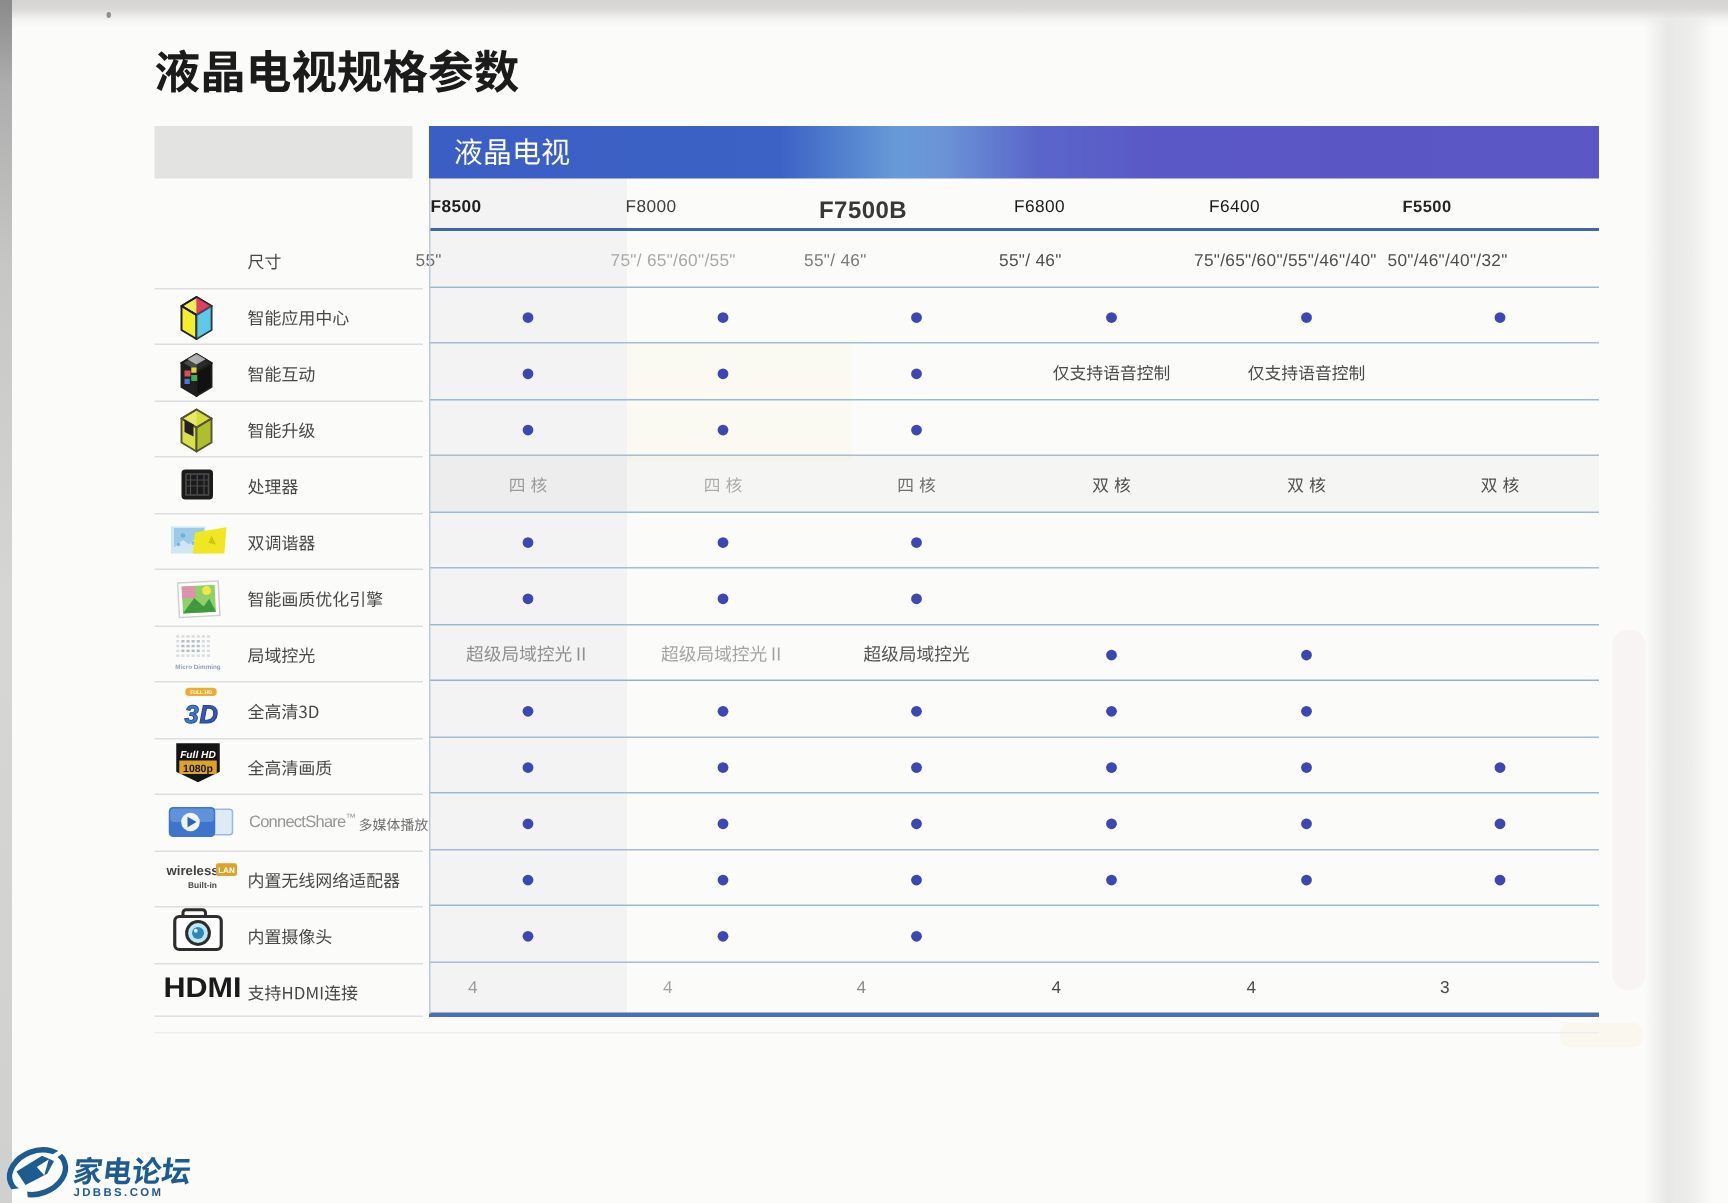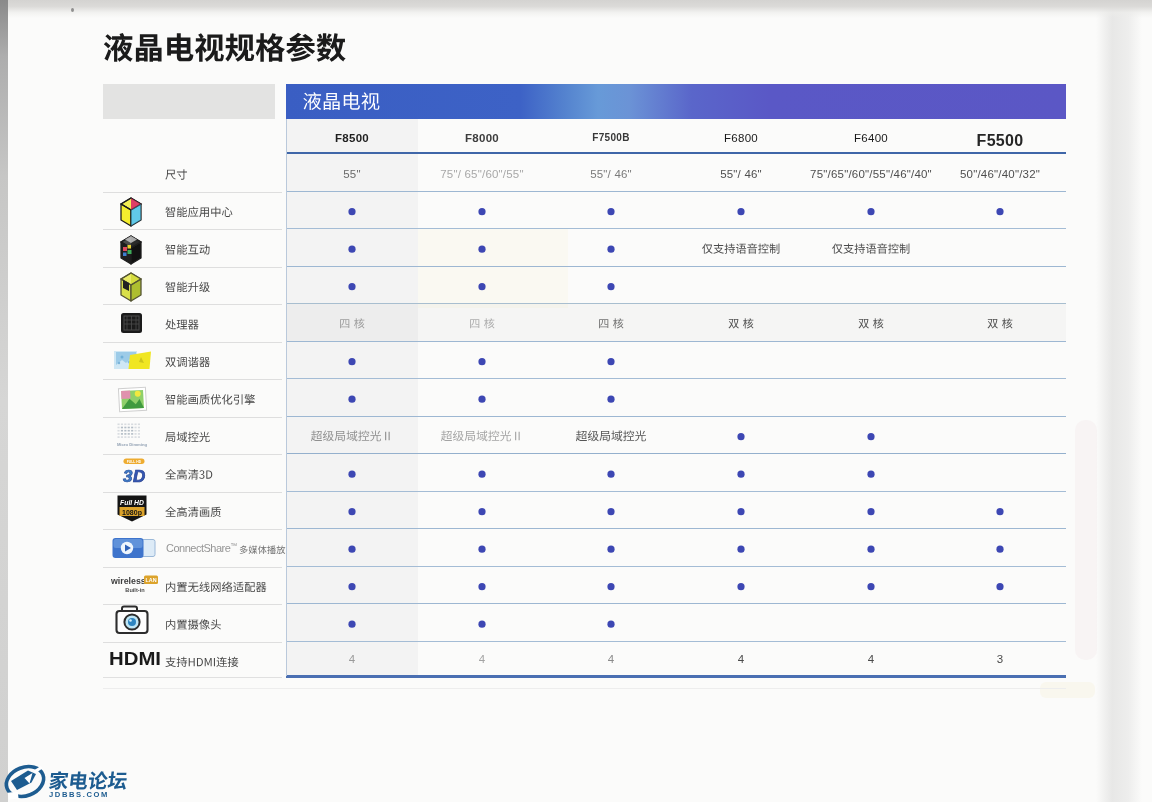--- a/index.html
+++ b/index.html
@@ -1,17 +1,17 @@
 <!DOCTYPE html>
 <html><head><meta charset="utf-8"><title>spec</title>
 <style>
 *{margin:0;padding:0;box-sizing:border-box}
 html,body{width:1152px;height:802px;overflow:hidden;background:#fbfbfa;
  font-family:"Liberation Sans",sans-serif;position:relative}
-.ct{position:absolute;text-align:center;letter-spacing:0.2px}
+.ct{position:absolute;letter-spacing:0.2px}
 .graybox{position:absolute;left:103px;top:84px;width:172px;height:35px;background:#e3e3e2}
 .bluebar{position:absolute;left:286px;top:84px;width:780px;height:35px;
  background:linear-gradient(90deg,#3a5ec3 0%,#3d62c6 30%,#5584cf 36%,#679ad8 40%,#6b93d6 44%,#5a66ca 52%,#5a58c6 62%,#5b57c5 100%)}
 .band-col1{position:absolute;left:286px;top:119px;width:132px;height:557px;background:rgba(105,110,120,0.055)}
 .band-row5{position:absolute;left:286px;top:303px;width:780px;height:38px;background:rgba(90,95,105,0.04)}
 .warm1{position:absolute;left:418px;top:228px;width:150px;height:80px;background:rgba(235,220,120,0.06)}
 .rightshadow{position:absolute;left:1096px;top:0;width:46px;height:802px;
  background:linear-gradient(90deg,rgba(0,0,0,0) 0%,rgba(60,60,60,0.10) 35%,rgba(60,60,60,0.07) 70%,rgba(0,0,0,0) 100%)}
 .topband{position:absolute;left:0;top:0;width:1152px;height:18px;
  background:linear-gradient(180deg,#d4d3d1 0%,#dbdad8 35%,rgba(236,236,234,0.6) 70%,rgba(250,250,249,0) 100%)}
@@ -25,25 +25,25 @@
 <div class="band-col1"></div>
 <div class="band-row5"></div>
 <div class="warm1"></div>
 <div class="rightshadow"></div>
 <div class="topband"></div>
 <div class="leftstrip"></div>
 <div class="speck"></div>
 <div style="position:absolute;left:1075px;top:420px;width:22px;height:240px;background:rgba(210,140,160,0.06);border-radius:10px"></div>
 <div style="position:absolute;left:1040px;top:682px;width:55px;height:16px;background:rgba(235,220,140,0.10);border-radius:6px"></div>
 <div class="ct" style="left:287px;top:131.5px;width:130px;color:#1f1f1f;font-weight:bold;font-size:11.5px;letter-spacing:0.3px">F8500</div>
-<div class="ct" style="left:417px;top:131.5px;width:130px;color:#3d3d3d;font-weight:bold;font-size:11.5px;letter-spacing:0.3px">F8000</div>
-<div class="ct" style="left:546px;top:131.5px;width:130px;color:#383838;font-weight:bold;font-size:10px;letter-spacing:0.3px">F7500B</div>
+<div class="ct" style="left:417px;top:131.5px;width:130px;color:#3d3d3d;font-weight:normal;font-size:11.5px;letter-spacing:0.3px">F8000</div>
+<div class="ct" style="left:546px;top:131.5px;width:130px;color:#383838;font-weight:bold;font-size:16px;letter-spacing:0.3px">F7500B</div>
 <div class="ct" style="left:676px;top:131.5px;width:130px;color:#1a1a1a;font-weight:normal;font-size:11.5px;letter-spacing:0.3px">F6800</div>
 <div class="ct" style="left:806px;top:131.5px;width:130px;color:#1a1a1a;font-weight:normal;font-size:11.5px;letter-spacing:0.3px">F6400</div>
-<div class="ct" style="left:935px;top:131.5px;width:130px;color:#262626;font-weight:bold;font-size:16px;letter-spacing:0.3px">F5500</div>
+<div class="ct" style="left:935px;top:131.5px;width:130px;color:#262626;font-weight:bold;font-size:11px;letter-spacing:0.3px">F5500</div>
 <div class="ct" style="left:277px;top:168.3px;width:150px;color:#6a6a6a;font-size:11.5px">55"</div>
 <div class="ct" style="left:407px;top:168.3px;width:150px;color:#a8a8a8;font-size:11.5px">75"/ 65"/60"/55"</div>
 <div class="ct" style="left:536px;top:168.3px;width:150px;color:#7a7a7a;font-size:11.5px">55"/ 46"</div>
 <div class="ct" style="left:666px;top:168.3px;width:150px;color:#4e4e4e;font-size:11.5px">55"/ 46"</div>
 <div class="ct" style="left:796px;top:168.3px;width:150px;color:#4e4e4e;font-size:11.5px">75"/65"/60"/55"/46"/40"</div>
 <div class="ct" style="left:925px;top:168.3px;width:150px;color:#4e4e4e;font-size:11.5px">50"/46"/40"/32"</div>
 <div class="ct" style="left:312px;top:652.8px;width:80px;color:#9a9a9a;font-size:11.5px">4</div>
 <div class="ct" style="left:442px;top:652.8px;width:80px;color:#a3a3a3;font-size:11.5px">4</div>
 <div class="ct" style="left:571px;top:652.8px;width:80px;color:#8a8a8a;font-size:11.5px">4</div>
 <div class="ct" style="left:701px;top:652.8px;width:80px;color:#4a4a4a;font-size:11.5px">4</div>

